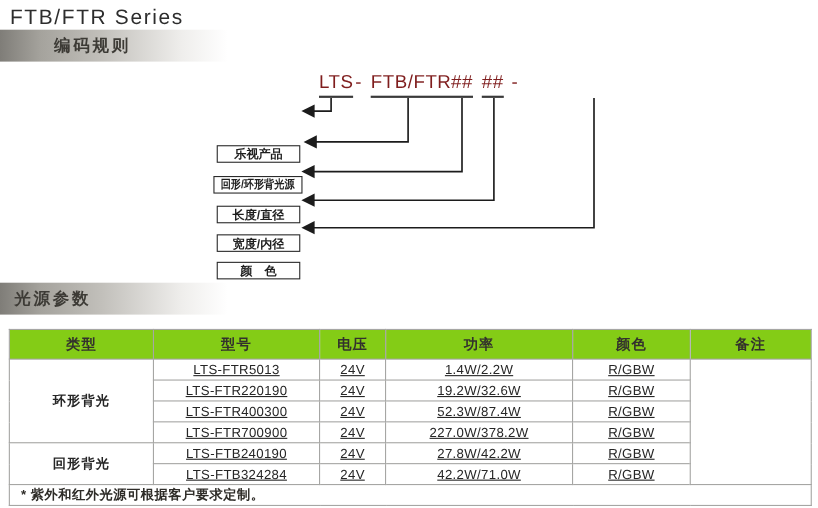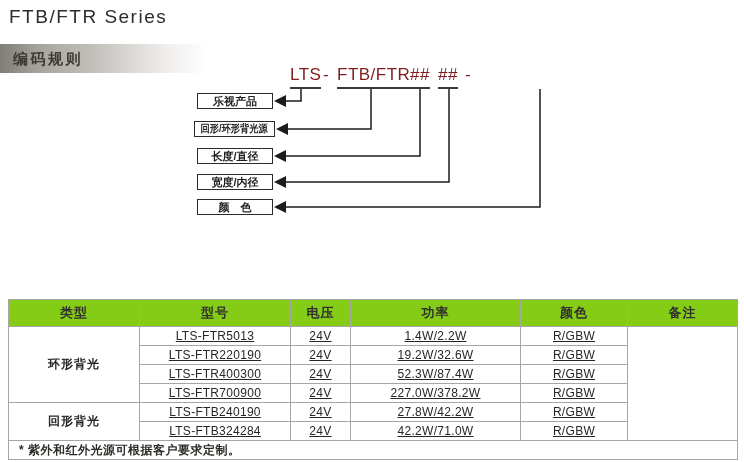--- a/index.html
+++ b/index.html
@@ -23,39 +23,39 @@
   
   .band {
     position: absolute; left: 0; width: 207px; height: 29px;
     background: linear-gradient(to right, #7f7d78 0%, #a5a39d 18%, #c2c0bb 45%, #efeeec 80%, #ffffff 100%);
   }
   .band .band-label {
     display: block; padding-left: 13px; line-height: 29px;
     font-size: 15px; font-weight: bold; letter-spacing: 2.5px;
     color: #3d3b36;
   }
-  .band-coding { top: 44px; }
+  .band-coding { top: 27px; padding-left: 36px; }
   .band-params { top: 257px; }
 
   
   .diagram { position: absolute; left: 0; top: 0; width: 744px; height: 240px; }
   .diagram svg { position: absolute; left: 0; top: 0; }
   .code-line { position: absolute; left: 0; top: 65px; width: 744px; height: 24px; }
   .code-seg {
     position: absolute; top: 0;
     font-size: 17px; font-weight: 500; letter-spacing: 0.5px;
     color: #7f1d1d; white-space: nowrap; padding-bottom: 2px;
   }
   .code-seg.u { border-bottom: 2px solid #3a3a3a; }
 
   .label-box {
     position: absolute; left: 197px; width: 76px; height: 16px;
     border: 1px solid #2a2a2a; background: #ffffff;
     display: flex; align-items: center; justify-content: center;
-    font-size: 11px; font-weight: bold; color: #1f1f1f; white-space: nowrap;
+    font-size: 11px; font-weight: bold; color: #1f1f1f; white-space: nowrap; margin-top: 39px;
   }
   .label-box.wide { left: 194px; width: 81px; }
   .label-box.wide span { transform: scaleX(0.88); transform-origin: center; font-size: 10.5px; }
 
   
   .params-table {
     position: absolute; left: 8px; top: 299px; width: 729px;
     border-collapse: collapse; table-layout: fixed;
     font-size: 12px; color: #262626;
   }
@@ -124,20 +124,23 @@
         <span>长度/直径</span>
       </div>
     <div class="label-box" style="top:174px">
         <span>宽度/内径</span>
       </div>
     <div class="label-box" style="top:199px">
         <span>颜　色</span>
       </div>
   </div>
 
+  <div class="band band-params">
+    <span class="band-label">光源参数</span>
+  </div>
 
   <table class="params-table">
     <colgroup>
       <col style="width:131px">
         <col style="width:151px">
         <col style="width:60px">
       <col style="width:170px">
         <col style="width:107px">
         <col style="width:110px">
     </colgroup>

